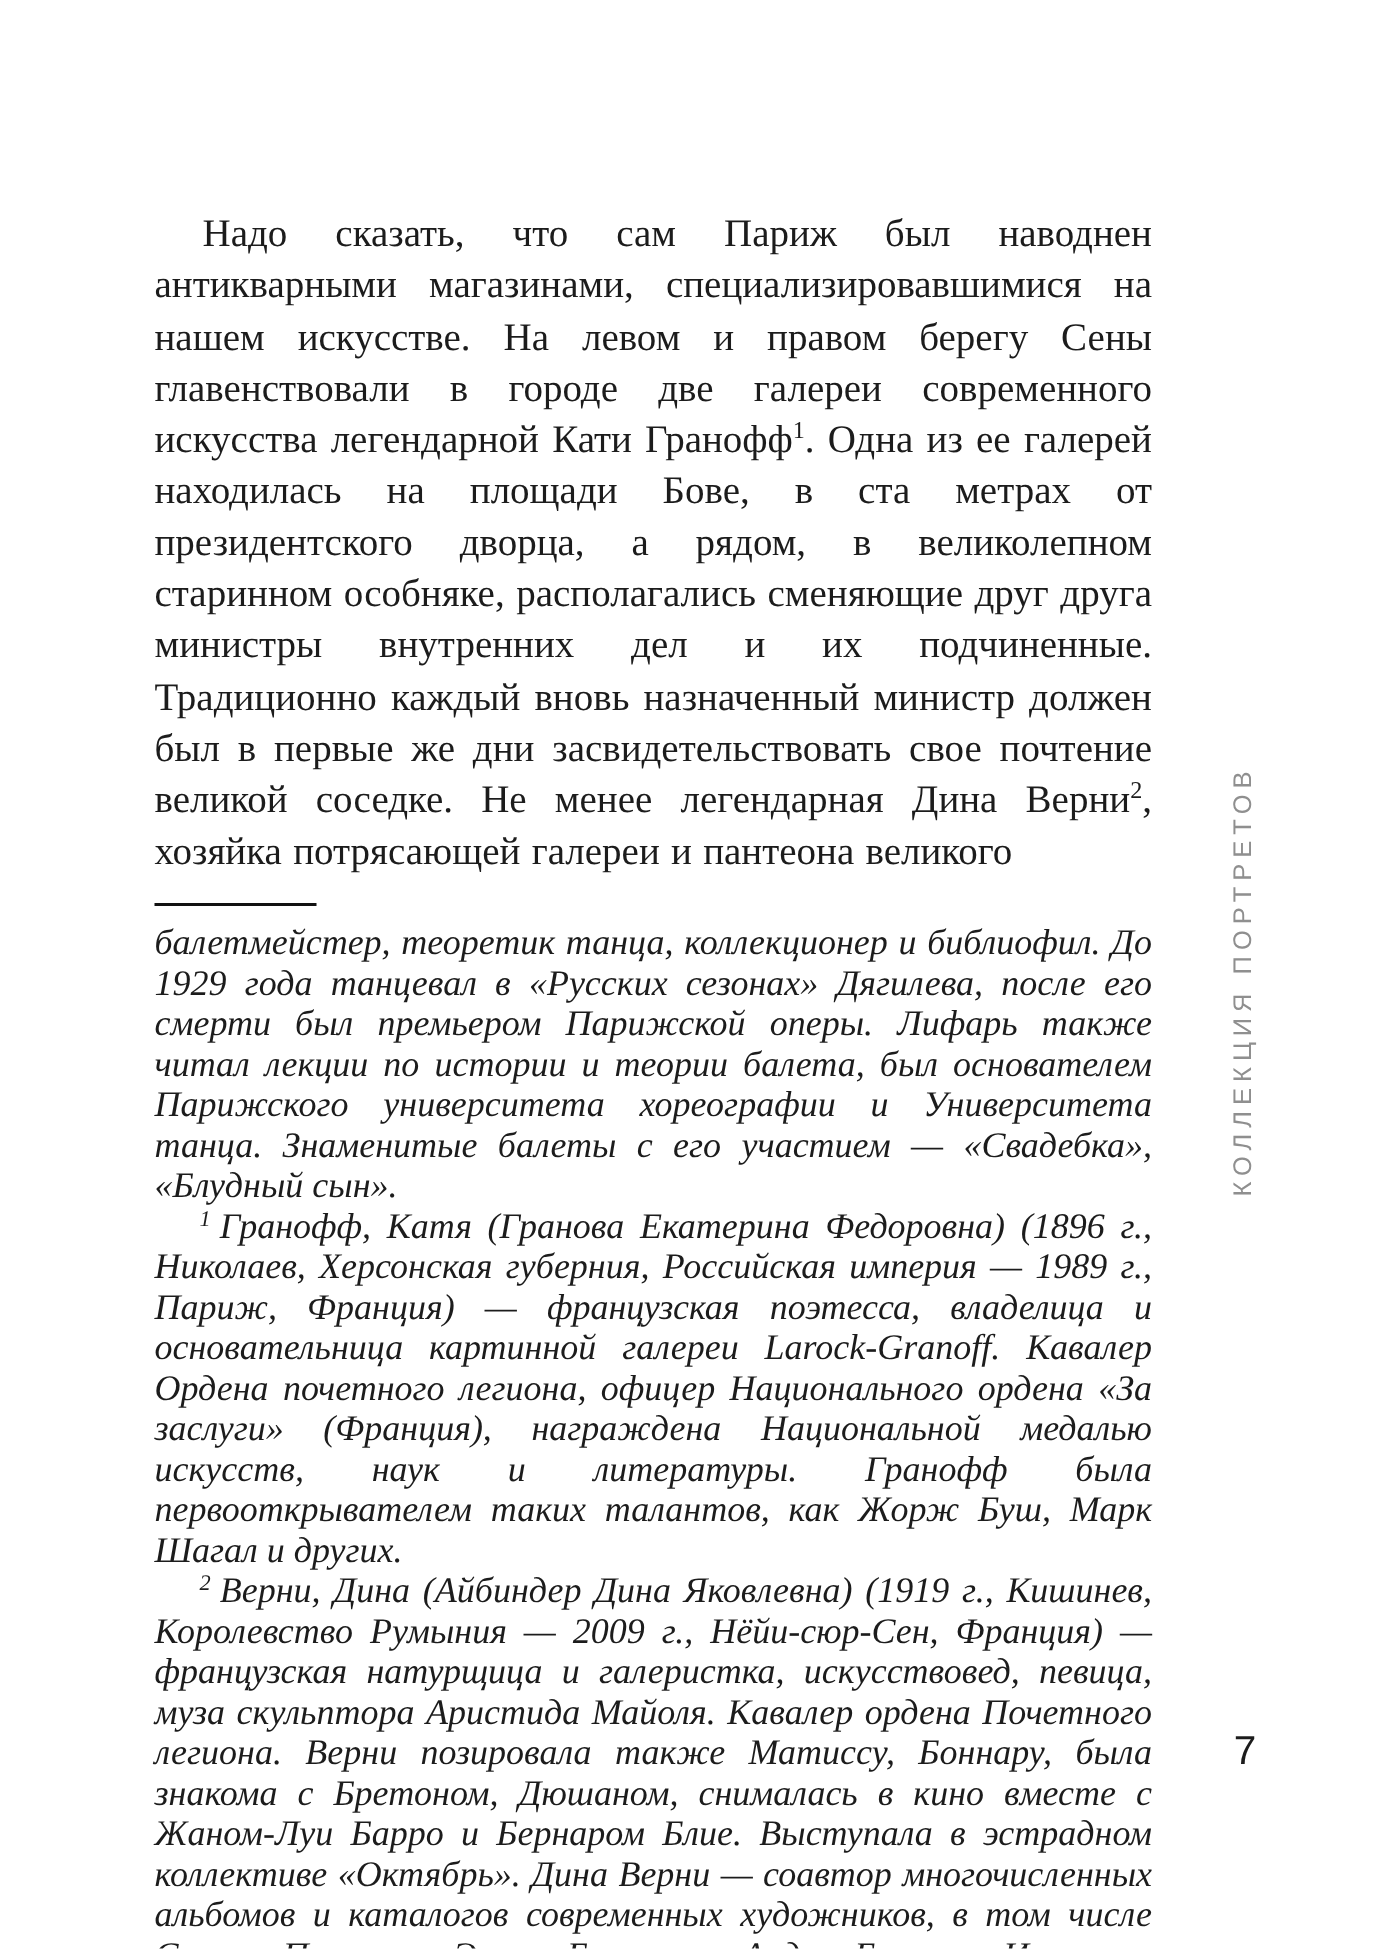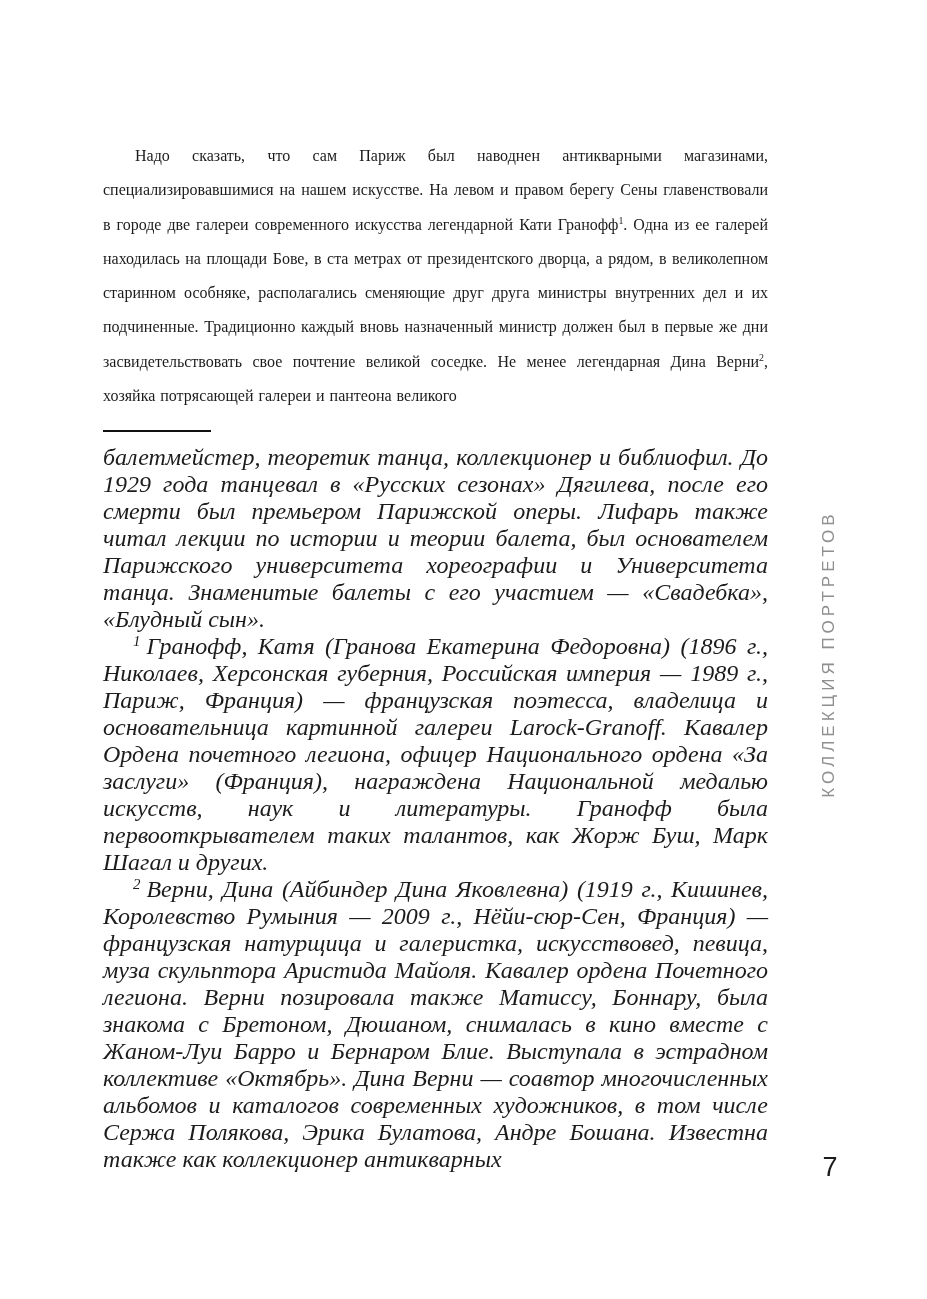--- a/index.html
+++ b/index.html
@@ -18,21 +18,21 @@
     font-family: "Liberation Serif", serif;
   }
   .text-column {
     position: absolute;
     left: 103px;
     top: 139px;
     width: 665px;
   }
   .main-paragraph {
     font-family: "Liberation Serif", serif;
-    font-size: 16px;
+    font-size: 26px;
     line-height: 34.3px;
     color: var(--text);
     text-align: justify;
     text-indent: 32px;
     word-spacing: 1px;
   }
   .main-paragraph sup, .footnote-para sup {
     font-size: 0.62em;
     line-height: 0;
     position: relative;

